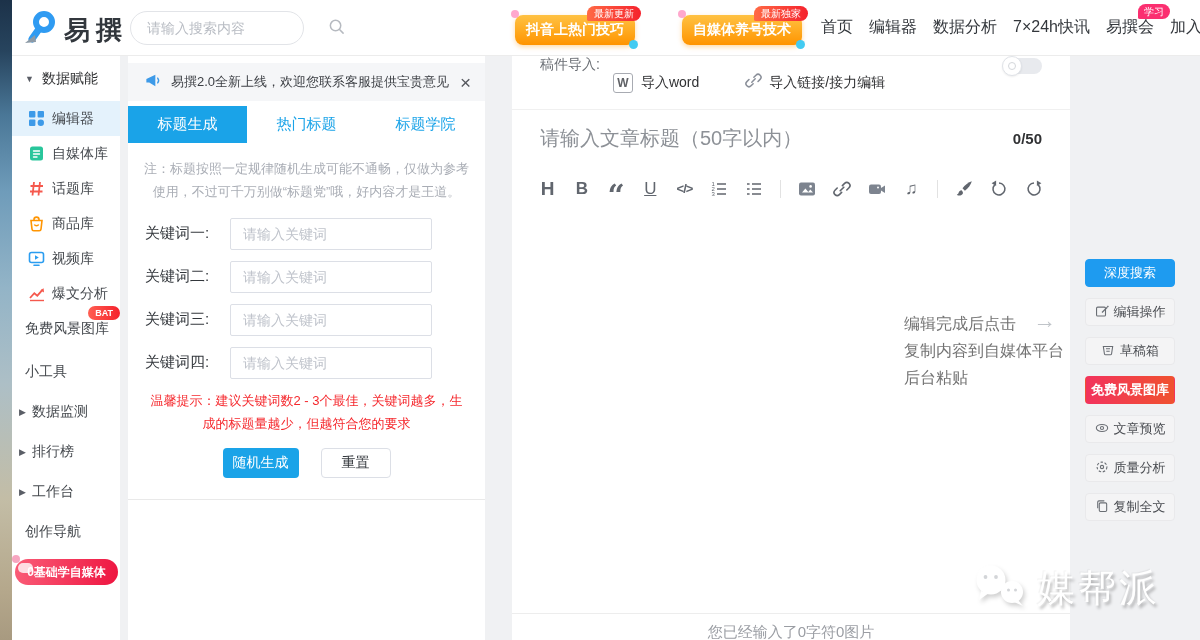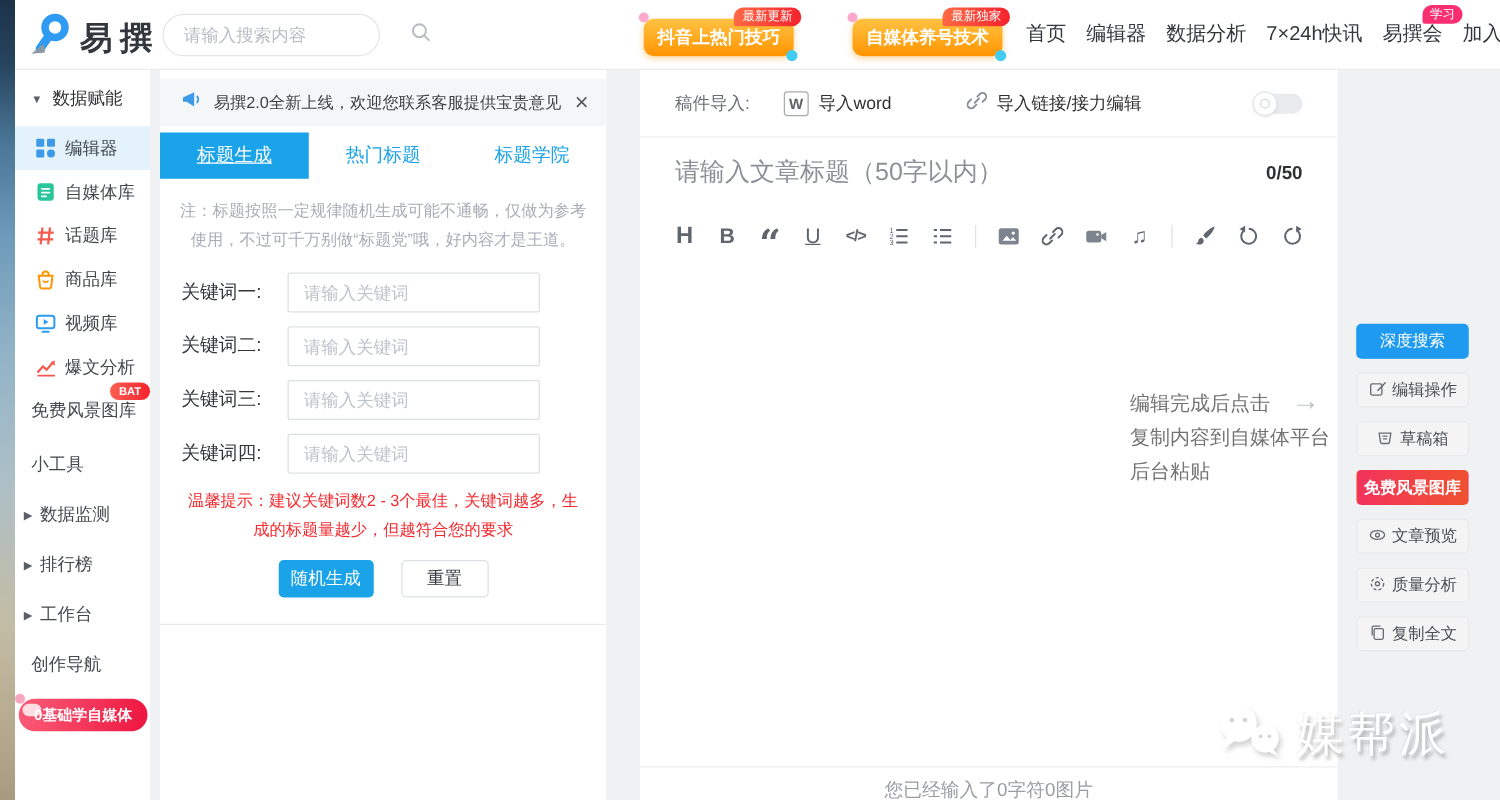--- a/index.html
+++ b/index.html
@@ -49,36 +49,36 @@
   .side-pill::before { content:''; position:absolute; left:-3px; top:-4px; width:8px; height:8px; border-radius:50%; background:#f7a6c0; }
   .side-pill::after { content:''; position:absolute; left:3px; top:4px; width:15px; height:10px; border-radius:7px; background:rgba(255,255,255,.8); }
 
   
   .genpanel { position:absolute; left:128px; top:56px; width:357px; height:584px; background:#fff; }
   .notice { margin-top:7px; height:38px; background:#f5f6f8; display:flex; align-items:center; padding:0 14px 0 16px; }
   .notice-text { font-size:13px; color:#3c3f44; flex:1; margin-left:10px; }
   .notice-close { color:#55585e; font-size:19px; line-height:1; cursor:pointer; }
   .tabs { display:flex; margin-top:5px; height:37px; }
   .tab { flex:1; display:flex; align-items:center; justify-content:center; font-size:15px; color:#1aa3e8; cursor:pointer; }
-  .tab.active { background:#1aa3e8; color:#fff;text-decoration:underline; }
+  .tab.active { background:#1aa3e8; color:#fff; }
   .note { padding:14px 16px 6px; text-align:center; font-size:13px; color:#a9adb5; line-height:1.8; }
   .form { margin-top:8px;border-radius:12px; }
   .frow { display:flex; align-items:center; margin:0 0 11px 17px; }
   .flabel { width:85px; font-size:15px; color:#33373c; }
   .finput { width:202px; height:32px; border:1px solid #dcdfe6; border-radius:2px; padding:0 12px; font-size:14px; color:#333; outline:none; font-family:inherit; }
   .finput::placeholder { color:#bfc3cb; }
   .hint { margin:3px 22px 0; text-align:center; color:#f5282d; font-size:13px; line-height:1.75; }
   .gen-btns { display:flex; justify-content:center; gap:22px; margin-top:13px; }
   .btn-generate { width:76px; height:30px; background:#1aa3e8; color:#fff; border:none; border-radius:4px; font-size:14px; cursor:pointer; font-family:inherit; }
   .btn-reset { width:70px; height:30px; background:#fff; color:#33373c; border:1px solid #dcdfe6; border-radius:4px; font-size:14px; cursor:pointer; font-family:inherit; }
   .gen-divider { margin-top:21px; border-top:1px solid #e9e9e9; }
 
   
   .editor { position:absolute; left:512px; top:56px; width:558px; height:584px; background:#fff; display:flex; flex-direction:column; }
-  .import-row { height:54px; border-bottom:1px solid #f0f0f0; display:flex; align-items:center; padding:0 28px; flex:none;gap:14px; }
+  .import-row { height:54px; border-bottom:1px solid #f0f0f0; display:flex; padding:0 28px; flex:none; }
   .import-label { color:#6a6e74; font-size:14px; }
   .word-btn { display:flex; align-items:center; margin-left:13px; cursor:pointer; }
   .w-box { width:20px; height:20px; border:1px solid #a8abb2; border-radius:3px; display:flex; align-items:center; justify-content:center; font-size:12px; font-weight:bold; color:#606266; }
   .word-label { margin-left:8px; font-size:14px; color:#303133; }
   .link-btn { display:flex; align-items:center; margin-left:46px; cursor:pointer; color:#8a8f99; }
   .link-label { margin-left:7px; font-size:14px; color:#303133; }
   .toggle { margin-left:auto; position:relative; width:40px; height:20px; cursor:pointer; }
   .toggle-track { position:absolute; right:0; top:2px; width:32px; height:16px; background:#e8eaee; border-radius:8px; }
   .toggle-knob { position:absolute; left:0; top:0; width:20px; height:20px; background:#fff; border:1px solid #e0e3e8; border-radius:50%; box-shadow:0 1px 2px rgba(0,0,0,.07); }
   .toggle-knob::after { content:''; position:absolute; left:5px; top:5px; width:6px; height:6px; border:1.5px solid #d4d7db; border-radius:50%; }

